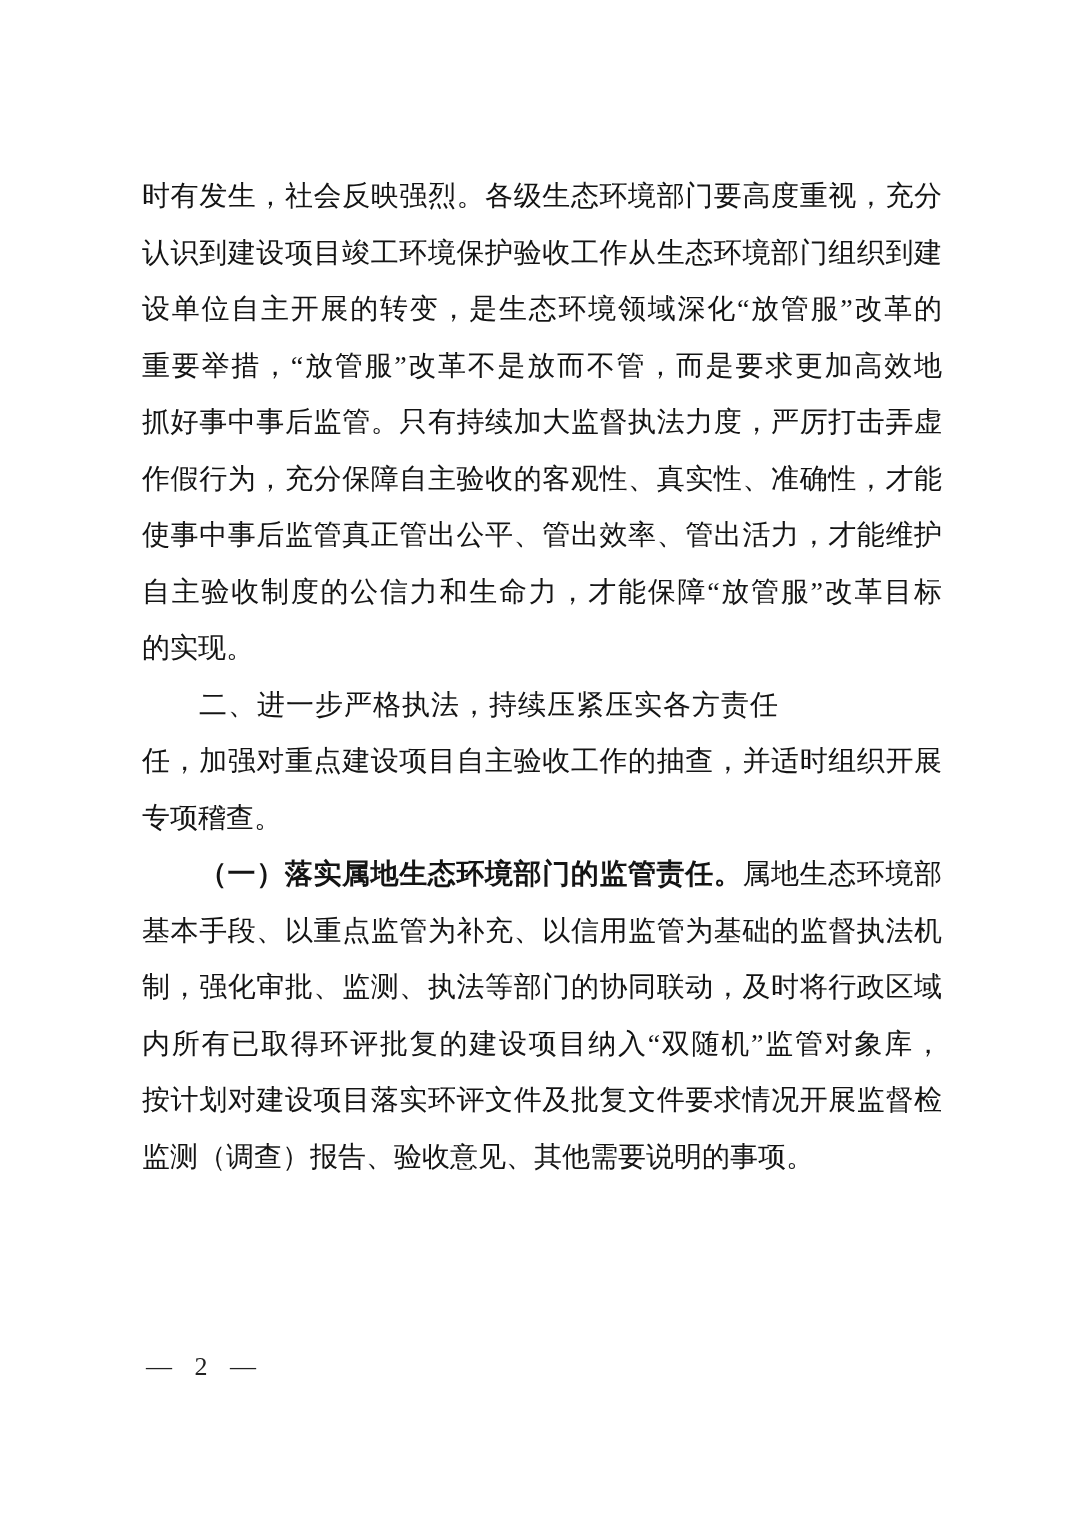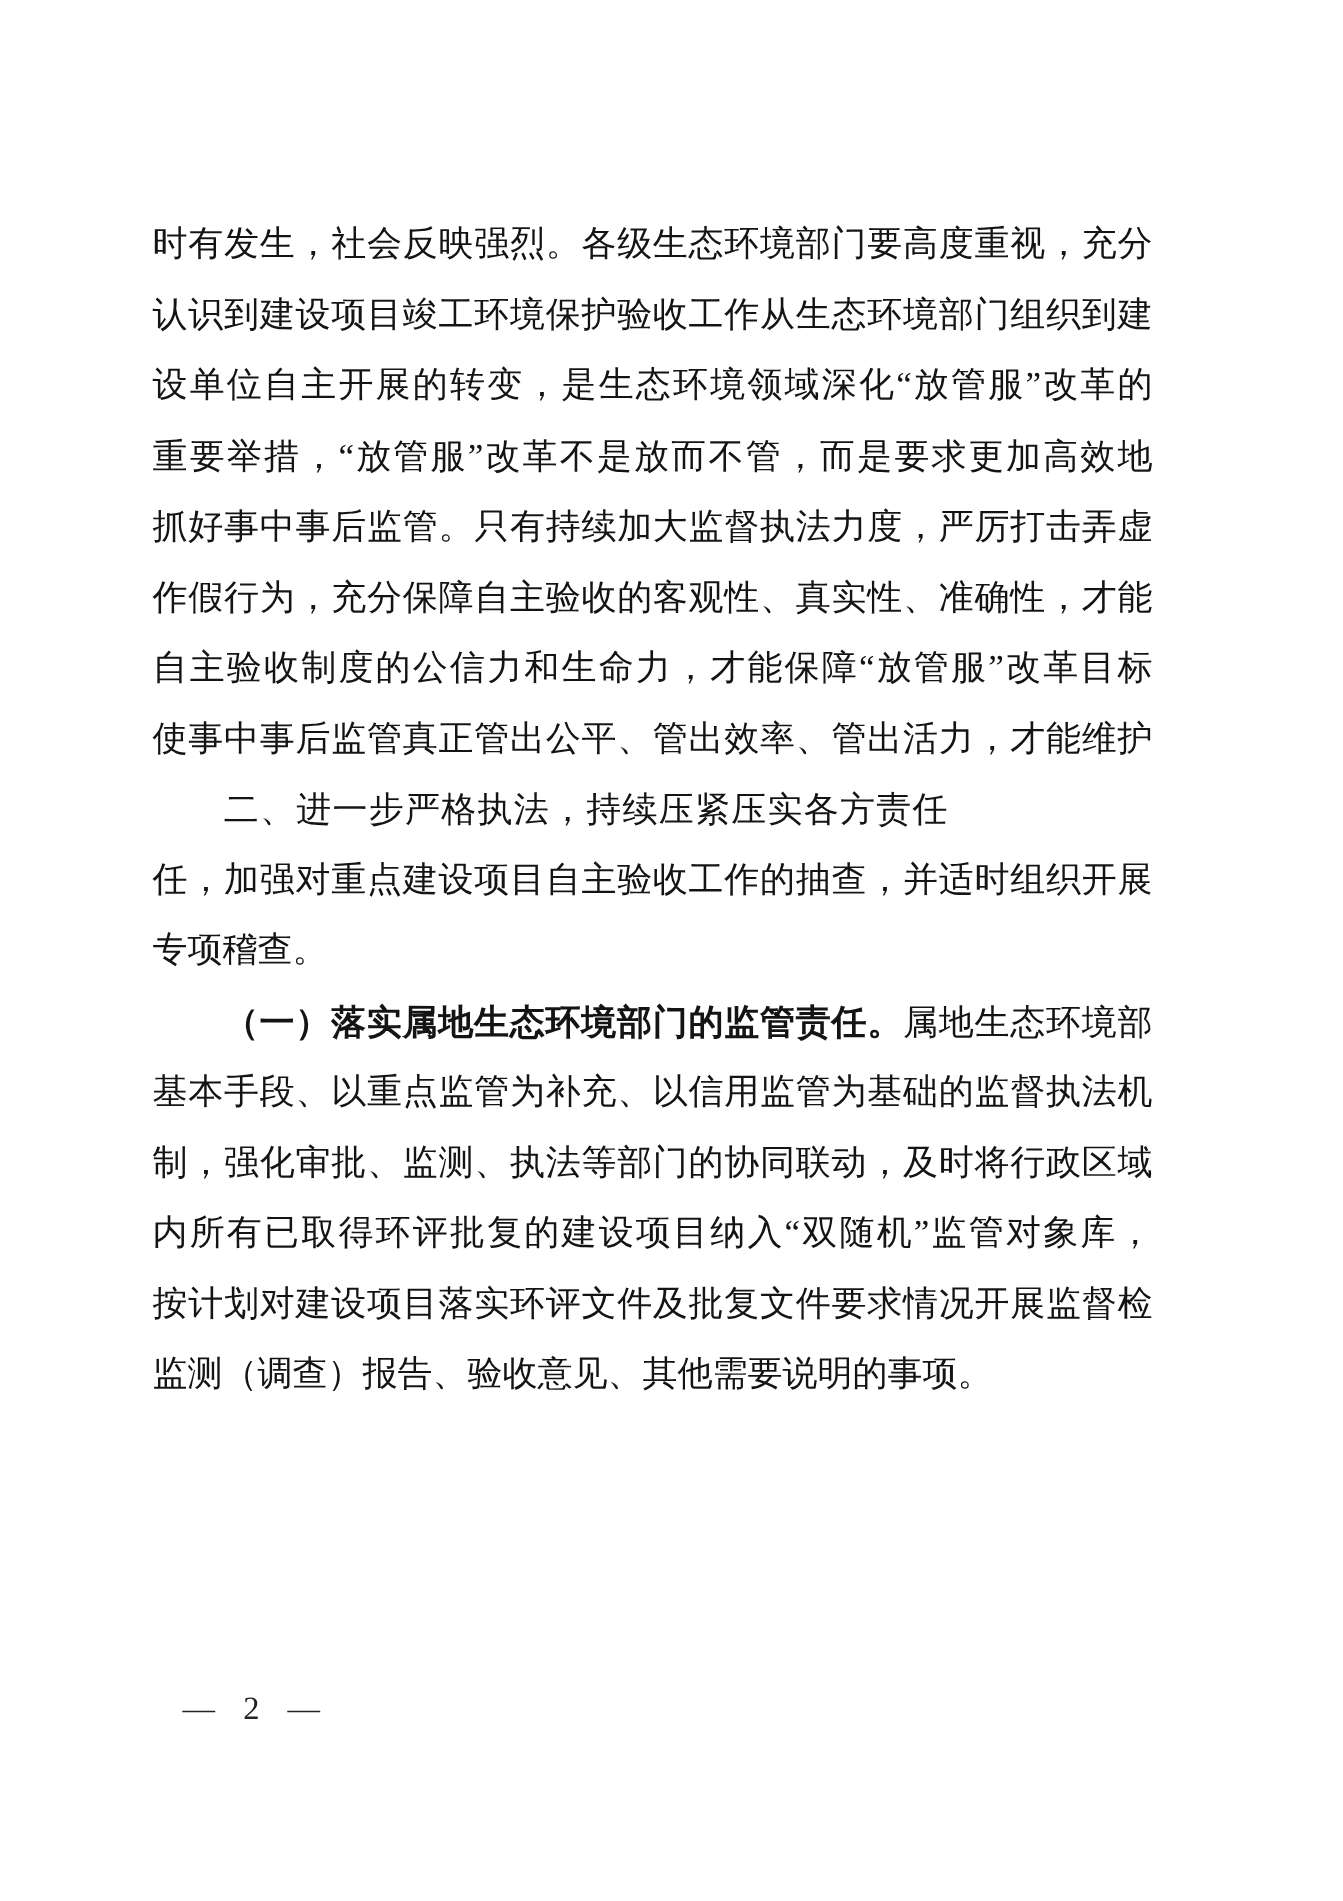--- a/index.html
+++ b/index.html
@@ -13,21 +13,21 @@
     position: relative;
     overflow: hidden;
   }
   .page {
     position: absolute;
     inset: 0;
     background: #ffffff;
   }
   .text-block {
     position: absolute;
-    left: 122px;
+    left: 142px;
     top: 168px;
     width: 800px;
     font-family: "Liberation Serif", "DejaVu Serif", serif;
     font-size: 28px;
     color: #141414;
     line-height: 56.5px;
   }
   .line {
     text-align: justify;
     text-align-last: justify;
@@ -67,22 +67,23 @@
 
 <div class="page">
   <div class="text-block">
 
     <div class="line">时有发生，社会反映强烈。各级生态环境部门要高度重视，充分</div>
     <div class="line">认识到建设项目竣工环境保护验收工作从生态环境部门组织到建</div>
     <div class="line">设单位自主开展的转变，是生态环境领域深化“放管服”改革的</div>
     <div class="line">重要举措，“放管服”改革不是放而不管，而是要求更加高效地</div>
     <div class="line">抓好事中事后监管。只有持续加大监督执法力度，严厉打击弄虚</div>
     <div class="line">作假行为，充分保障自主验收的客观性、真实性、准确性，才能</div>
+    <div class="line">使事中事后监管真正管出公平、管出效率、管出活力，才能维护</div>
     <div class="line">自主验收制度的公信力和生命力，才能保障“放管服”改革目标</div>
-    <div class="line">使事中事后监管真正管出公平、管出效率、管出活力，才能维护</div>
+    <div class="line end">的实现。</div>
 
     <div class="line heading indent">二、进一步严格执法，持续压紧压实各方责任</div>
 
     <div class="line">任，加强对重点建设项目自主验收工作的抽查，并适时组织开展</div>
     <div class="line end">专项稽查。</div>
 
     <div class="line indent">
       <span class="lead-bold">（一）落实属地生态环境部门的监管责任。</span><span>属地生态环境部</span>
     </div>
     <div class="line">基本手段、以重点监管为补充、以信用监管为基础的监督执法机</div>

